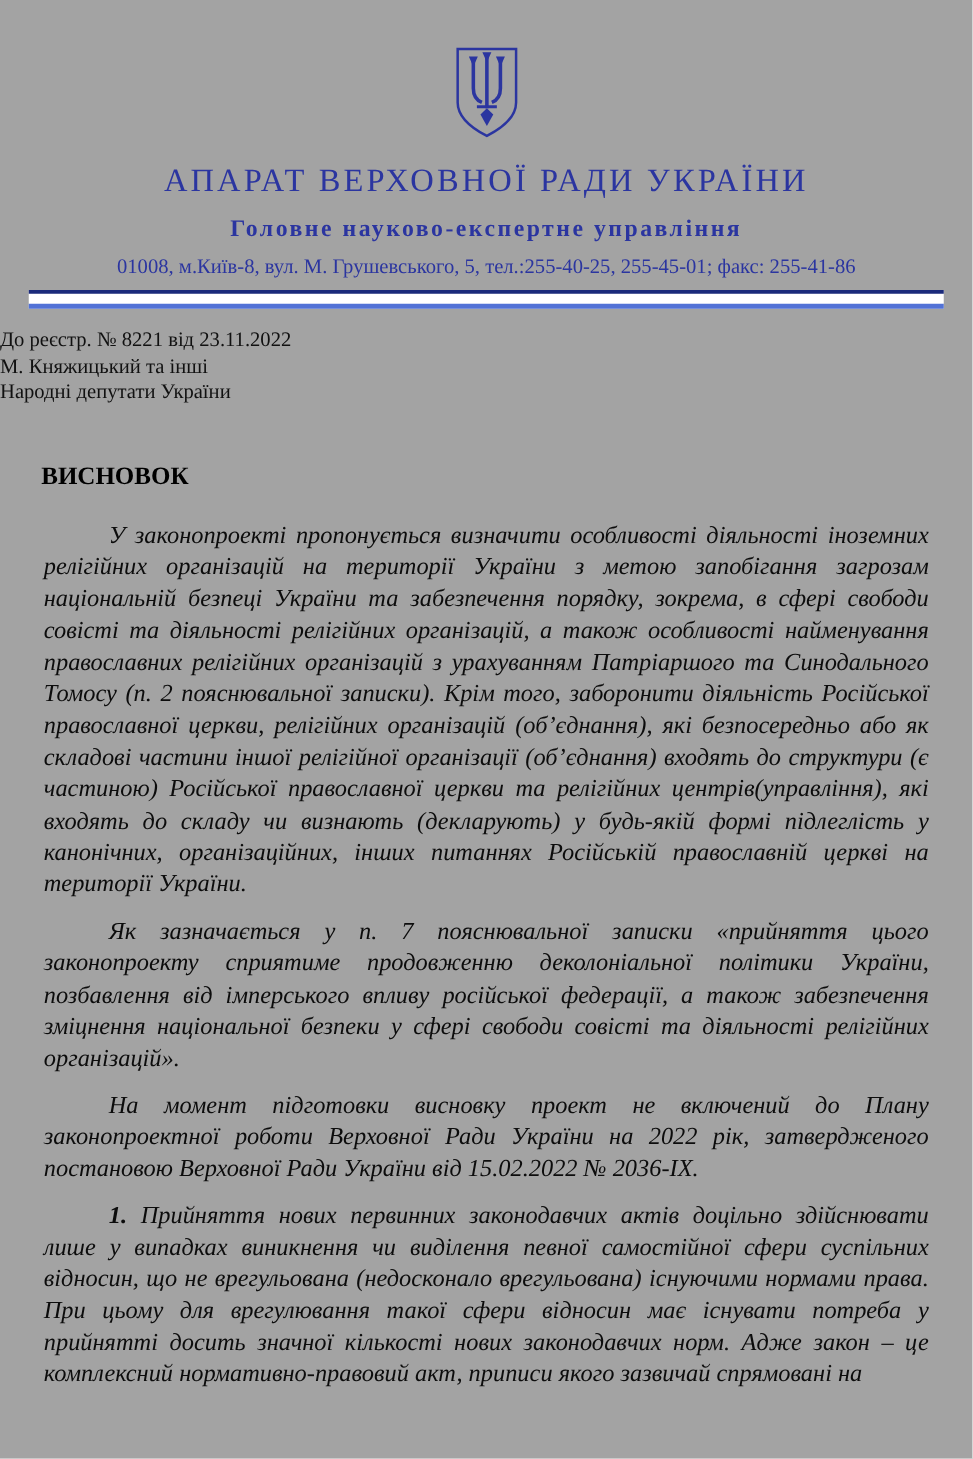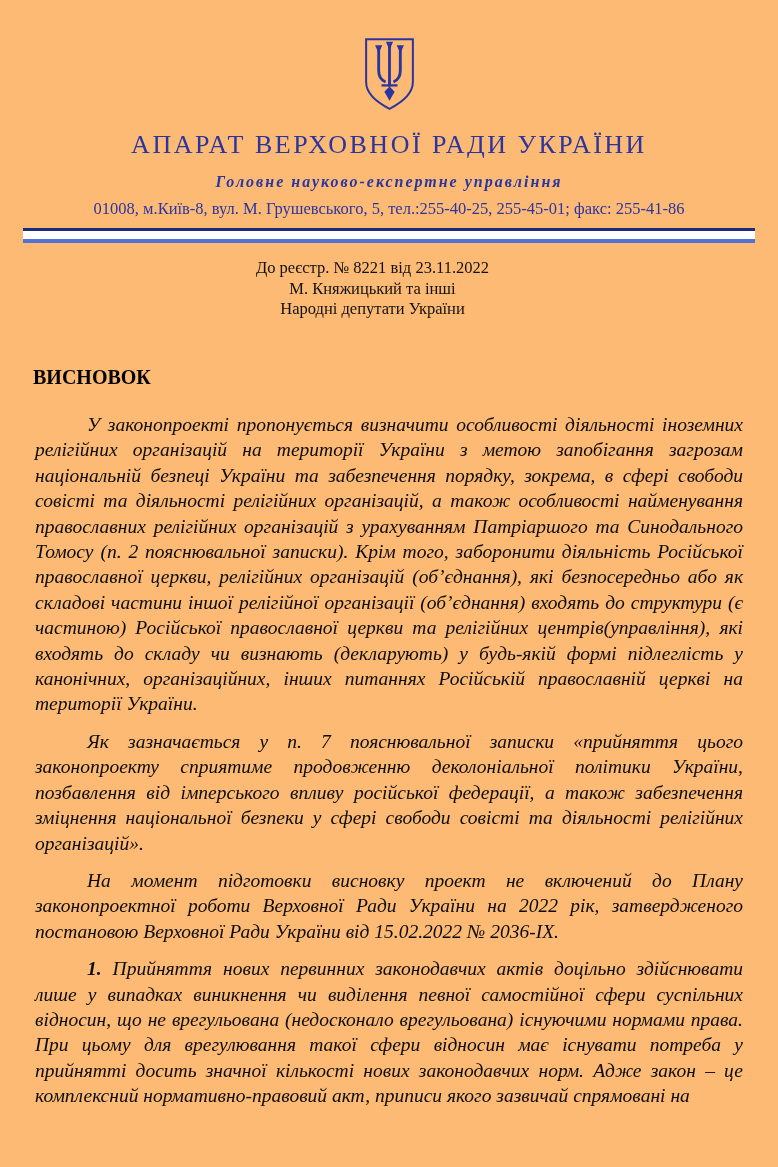--- a/index.html
+++ b/index.html
@@ -5,21 +5,21 @@
   html, body {
     margin: 0;
     padding: 0;
     background: #ffffff;
   }
   .page {
     position: relative;
     width: 778px;
     height: 1167px;
     margin: 0 auto;
-    background: #fdba74;
+    background: #a3a3a3;
     overflow: hidden;
     font-family: "Liberation Serif", "DejaVu Serif", serif;
     color: #111111;
   }
   .letterhead {
     text-align: center;
   }
   .emblem-wrap {
     margin-top: 36px;
     text-align: center;
@@ -27,42 +27,41 @@
   }
   .org-name {
     margin-top: 18px;
     font-size: 26px;
     letter-spacing: 2.5px;
     color: #2b35a0;
     font-weight: 400;
   }
   .department {
     margin-top: 13px;
-    font-size: 16px;
+    font-size: 19px;
     font-weight: bold;
     letter-spacing: 2px;
     color: #2b35a0;
-    font-style: italic;
   }
   .address {
     margin-top: 8px;
     font-size: 16.5px;
     color: #2b35a0;
   }
   .rule {
     margin: 9px 23px 0 23px;
     height: 8px;
     border-top: 3px solid #1b2a7b;
     border-bottom: 4px solid #5272d6;
     background: #ffffff;
   }
   .reg-block {
     margin-top: 15px;
     padding-right: 33px;
-    text-align: center;
+    text-align: left;
     font-size: 16.5px;
     line-height: 20.5px;
     color: #111111;
   }
   .doc-title {
     margin: 44px auto 0 auto;
     width: 712px;
     font-weight: bold;
     font-size: 20px;
     line-height: 27.5px;

